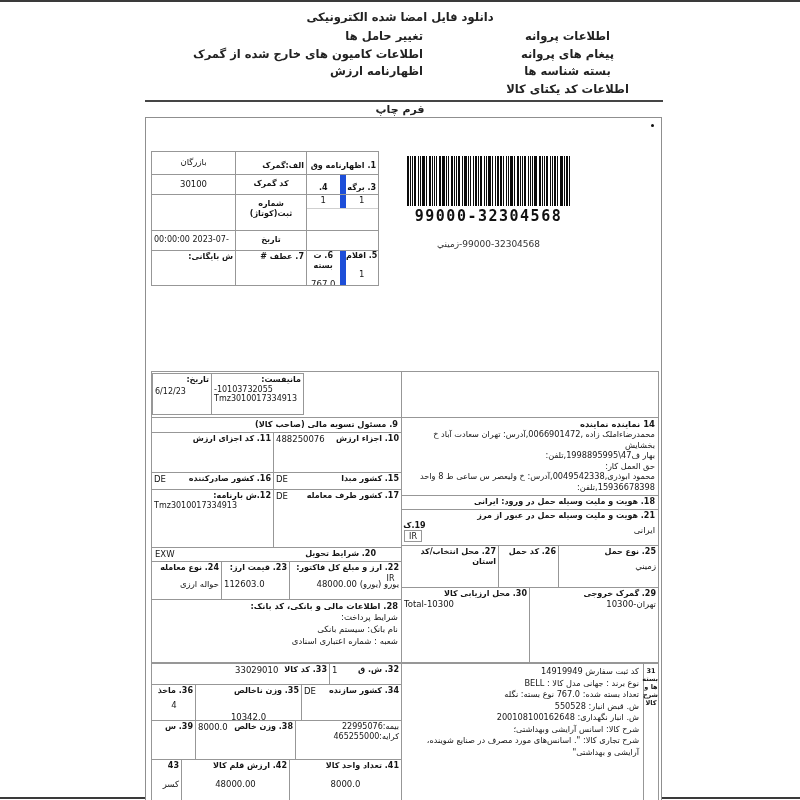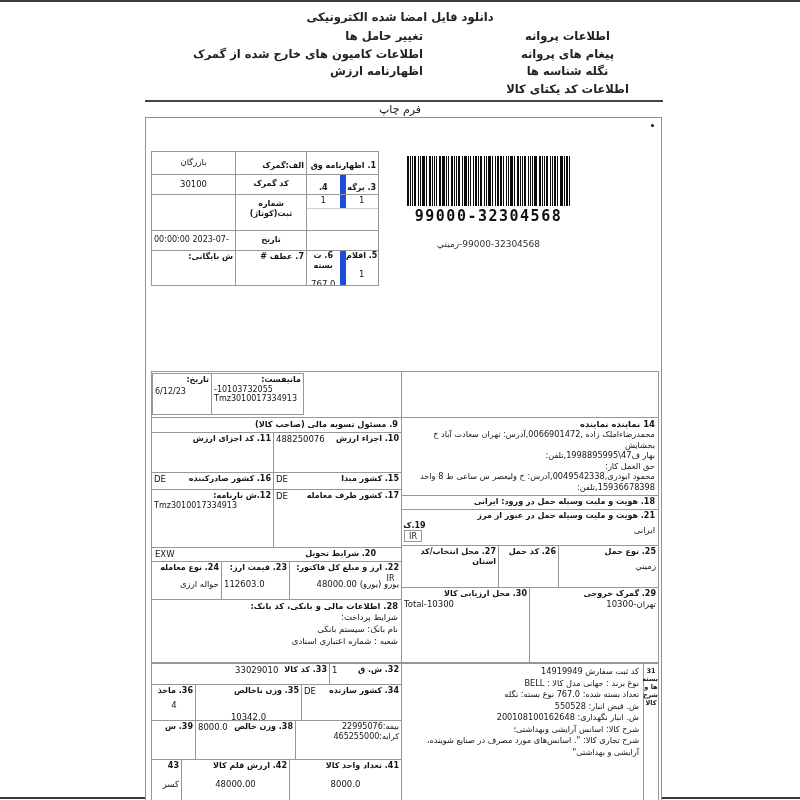--- a/index.html
+++ b/index.html
@@ -6,21 +6,21 @@
   body{font-family:"DejaVu Sans",sans-serif;color:#161616;width:800px;height:800px;position:relative;overflow:hidden;}
   .page{position:absolute;inset:0;background:#fff;padding-left:36px;}
   .edge-bar{position:absolute;left:0;width:800px;height:2px;background:#3a3a3a;}
   
   .dl-link{position:absolute;top:10px;left:0;width:800px;text-align:center;font-size:11.5px;font-weight:bold;color:#222;cursor:pointer;}
   .nav-col{position:absolute;top:28px;font-size:11.5px;font-weight:bold;color:#222;direction:rtl;line-height:17.5px;}
   .nav-col.right{left:470px;width:195px;text-align:center;}
   .nav-col.left{left:148px;width:275px;text-align:right;}
   .nav-item{cursor:pointer;white-space:nowrap;}
   .top-rule{position:absolute;top:100px;left:145px;width:518px;border-top:2px solid #454545;}
-  .print-form{position:absolute;top:103px;left:0;width:800px;text-align:center;font-size:11px;font-weight:normal;color:#222;cursor:pointer;border-radius:6px;}
+  .print-form{position:absolute;top:103px;left:0;width:800px;text-align:center;font-size:11px;font-weight:bold;color:#222;cursor:pointer;border-radius:6px;}
   
   .formbox{position:absolute;left:145px;top:117px;width:517px;height:683px;border:1px solid #8f8f8f;border-bottom:none;background:#fff;overflow:hidden;box-sizing:border-box;}
   .formbox *{box-sizing:border-box;}
   .dot{position:absolute;right:7px;top:6px;width:3px;height:3px;background:#111;border-radius:50%;}
   .rtl{direction:rtl;}
   .row{display:flex;direction:rtl;}
   .row > .cell{border-left:1px solid #979797;overflow:hidden;}
   .row > .cell:last-child{border-left:none;}
   .fl{font-weight:bold;font-size:8px;line-height:10px;}
   .fv{font-size:8.5px;line-height:10px;}
@@ -65,21 +65,21 @@
 <body>
 
 <div class="page">
   <div class="edge-bar" style="top:0"></div>
   <div class="edge-bar" style="top:797px"></div>
 
   <div class="dl-link">دانلود فایل امضا شده الکترونیکی</div>
   <div class="nav-col right">
     <div class="nav-item">اطلاعات پروانه</div>
     <div class="nav-item">پیغام های پروانه</div>
-    <div class="nav-item">نگله شناسه ها</div>
+    <div class="nav-item">بسته شناسه ها</div>
     <div class="nav-item">اطلاعات کد یکتای کالا</div>
   </div>
   <div class="nav-col left">
     <div class="nav-item">تغییر حامل ها</div>
     <div class="nav-item">اطلاعات کامیون های خارج شده از گمرک</div>
     <div class="nav-item">اظهارنامه ارزش</div>
   </div>
   <div class="top-rule"></div>
   <div class="print-form">فرم چاپ</div>
 

